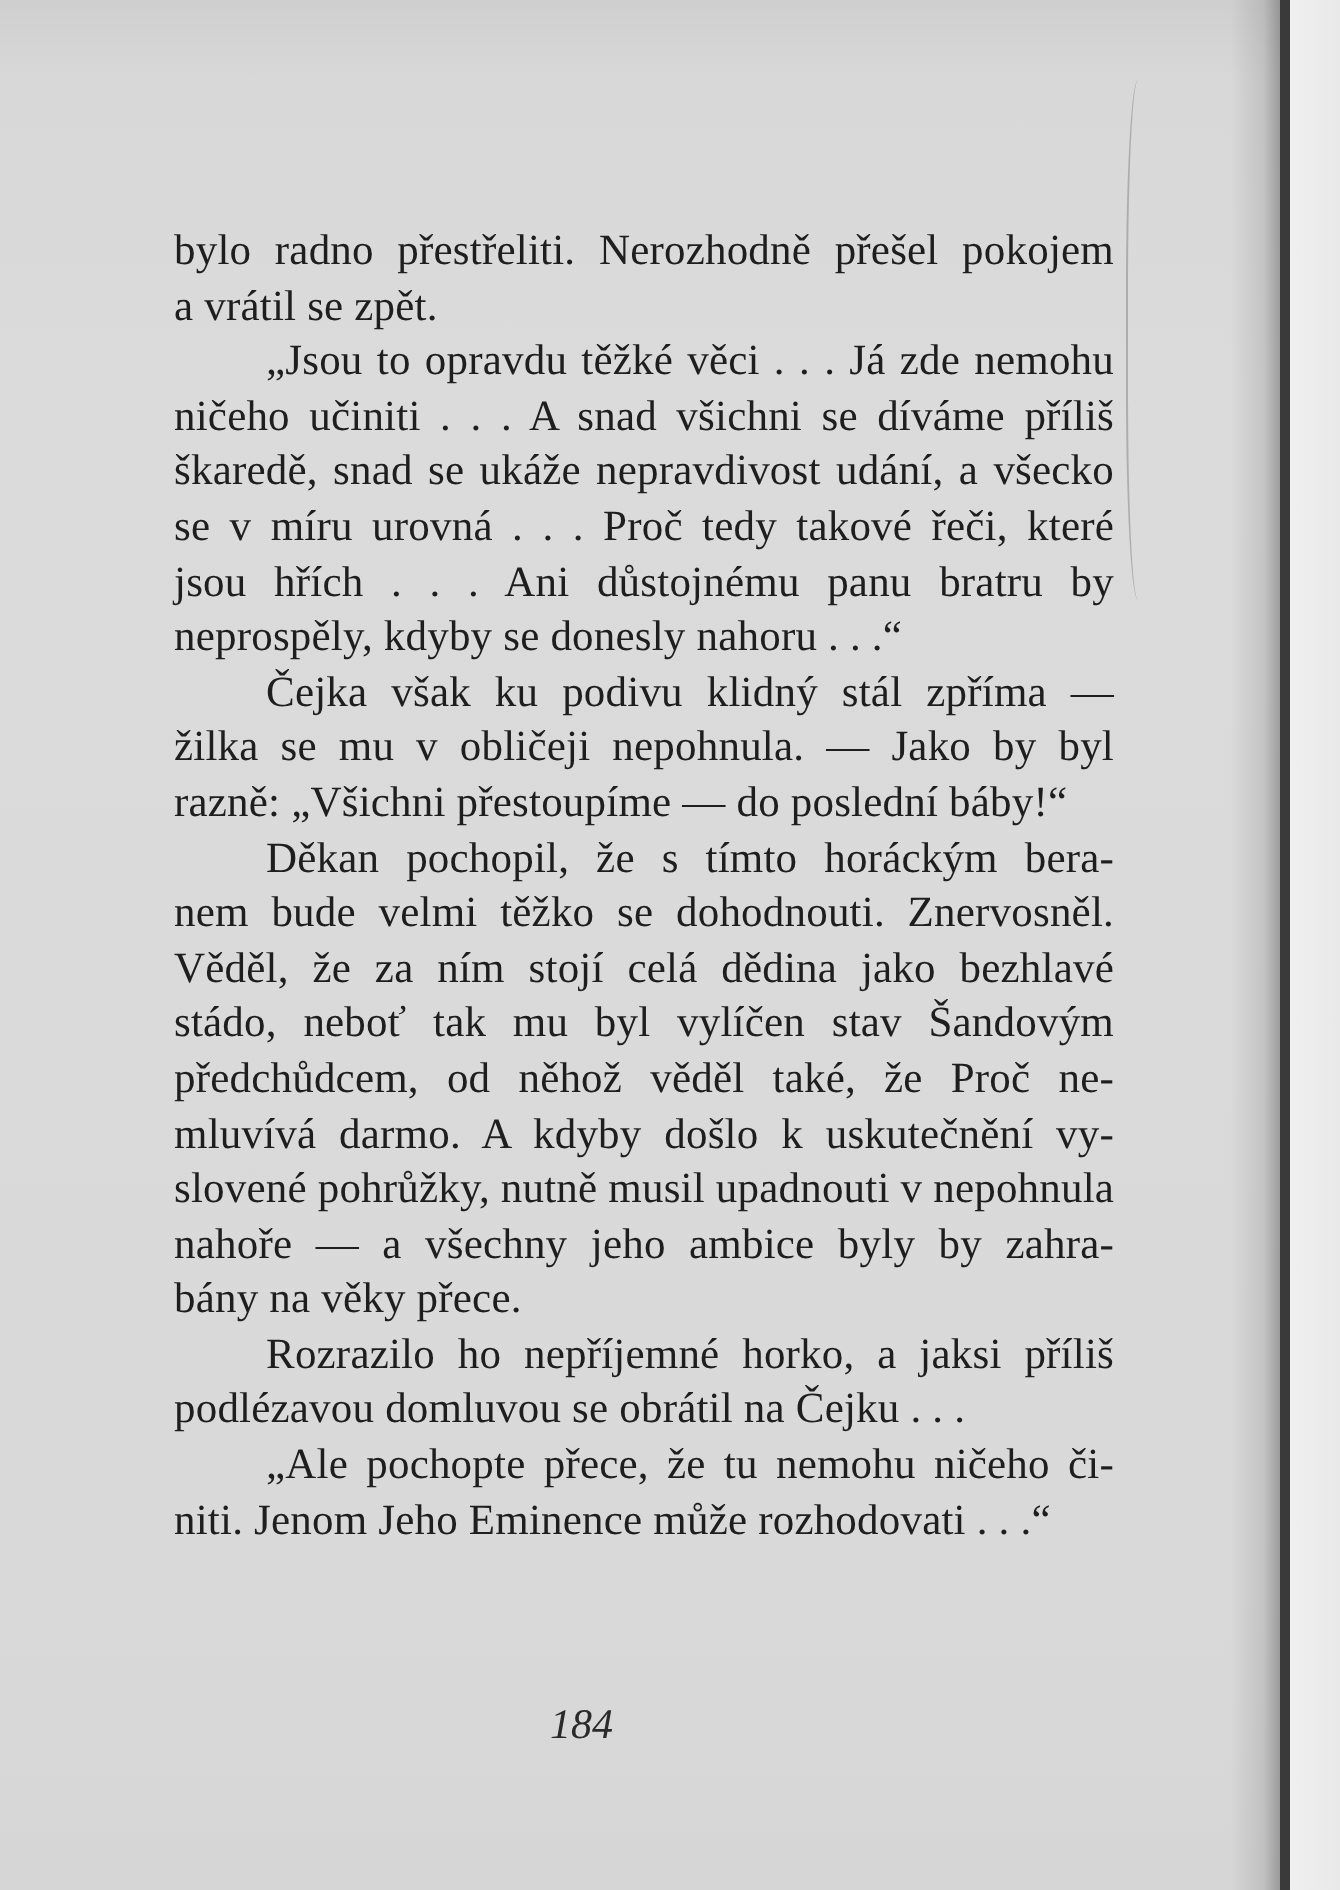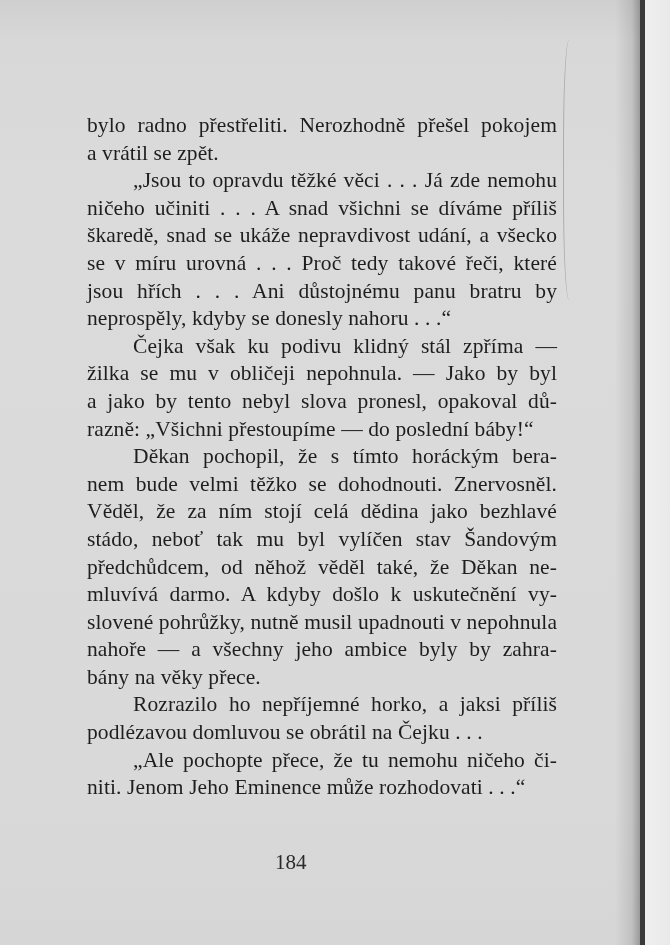--- a/index.html
+++ b/index.html
@@ -69,20 +69,21 @@
     }
     .line.indent {
       padding-left: 46px;
     }
     .page-number {
       position: absolute;
       left: 275px;
       top: 850px;
       font-size: 21px;
       color: #2a2a2a;
+      font-style: italic;
     }
     .crease {
       position: absolute;
       left: 563px;
       top: 40px;
       width: 14px;
       height: 260px;
       border-left: 1px solid rgba(90,90,90,0.35);
       border-radius: 40% 0 0 40%;
     }
@@ -98,27 +99,26 @@
     <span class="line">bylo radno přestřeliti. Nerozhodně přešel pokojem</span>
     <span class="line last">a vrátil se zpět.</span>
     <span class="line indent">„Jsou to opravdu těžké věci . . . Já zde nemohu</span>
     <span class="line">ničeho učiniti . . . A snad všichni se díváme příliš</span>
     <span class="line">škaredě, snad se ukáže nepravdivost udání, a všecko</span>
     <span class="line">se v míru urovná . . . Proč tedy takové řeči, které</span>
     <span class="line">jsou hřích . . . Ani důstojnému panu bratru by</span>
     <span class="line last">neprospěly, kdyby se donesly nahoru . . .“</span>
     <span class="line indent">Čejka však ku podivu klidný stál zpříma —</span>
     <span class="line">žilka se mu v obličeji nepohnula. — Jako by byl</span>
-    <span class="line">a jako by tento nebyl slova pronesl, opakoval dů-</span>
     <span class="line last">razně: „Všichni přestoupíme — do poslední báby!“</span>
     <span class="line indent">Děkan pochopil, že s tímto horáckým bera-</span>
     <span class="line">nem bude velmi těžko se dohodnouti. Znervosněl.</span>
     <span class="line">Věděl, že za ním stojí celá dědina jako bezhlavé</span>
     <span class="line">stádo, neboť tak mu byl vylíčen stav Šandovým</span>
-    <span class="line">předchůdcem, od něhož věděl také, že Děkan ne-</span>
+    <span class="line">předchůdcem, od něhož věděl také, že Proč ne-</span>
     <span class="line">mluvívá darmo. A kdyby došlo k uskutečnění vy-</span>
     <span class="line">slovené pohrůžky, nutně musil upadnouti v nepohnula</span>
     <span class="line">nahoře — a všechny jeho ambice byly by zahra-</span>
     <span class="line last">bány na věky přece.</span>
     <span class="line indent">Rozrazilo ho nepříjemné horko, a jaksi příliš</span>
     <span class="line last">podlézavou domluvou se obrátil na Čejku . . .</span>
     <span class="line indent">„Ale pochopte přece, že tu nemohu ničeho či-</span>
     <span class="line last">niti. Jenom Jeho Eminence může rozhodovati . . .“</span>
   </div>
 

